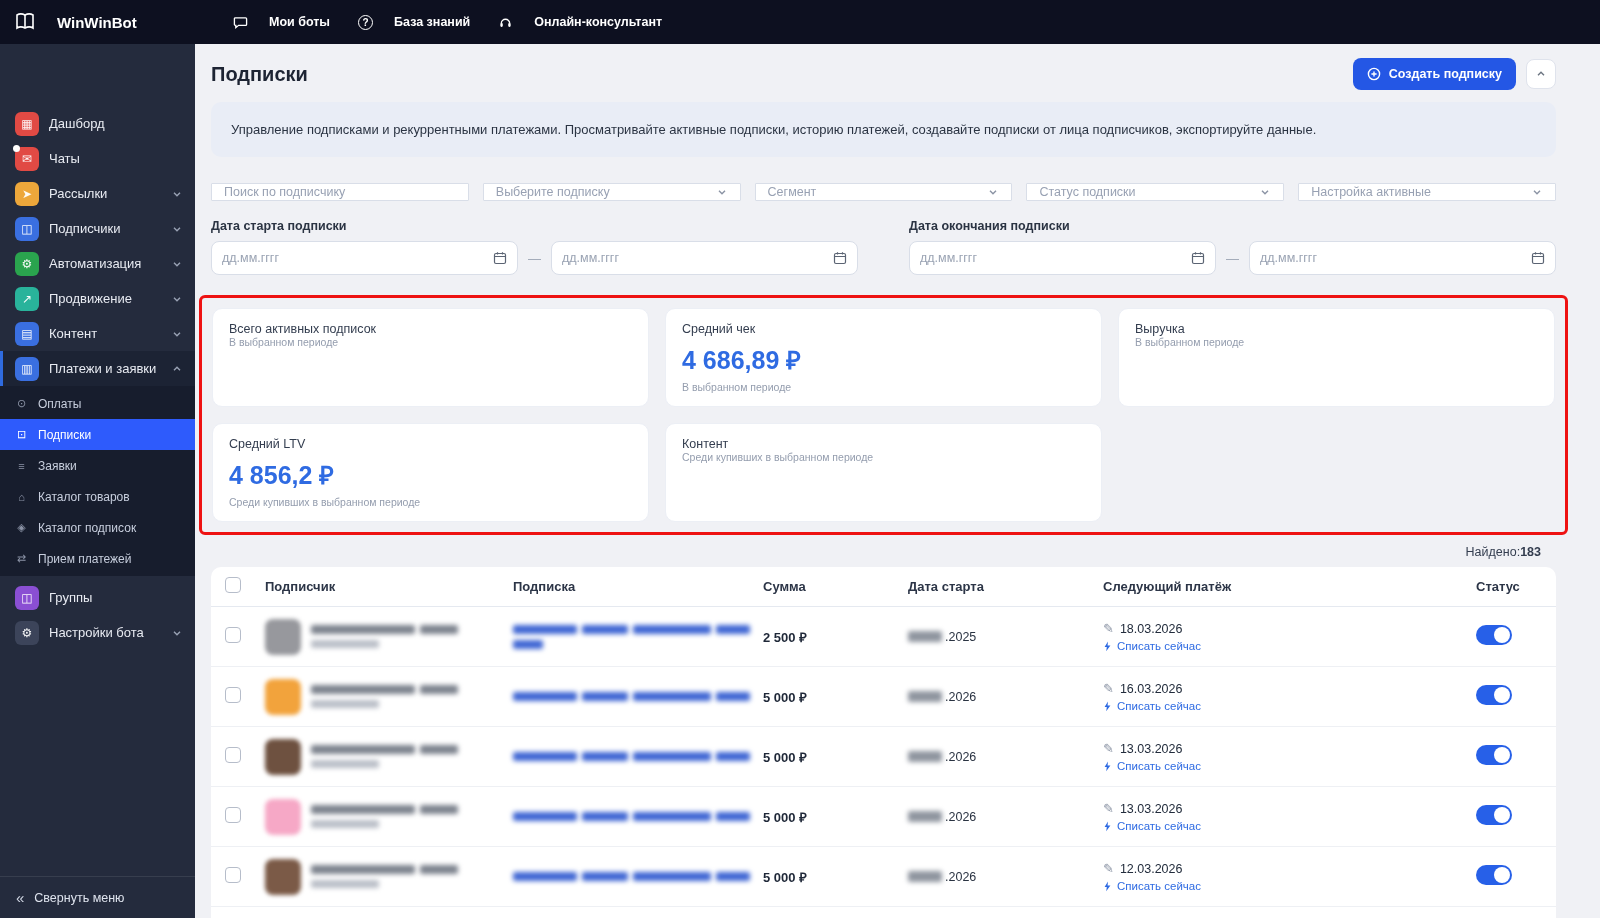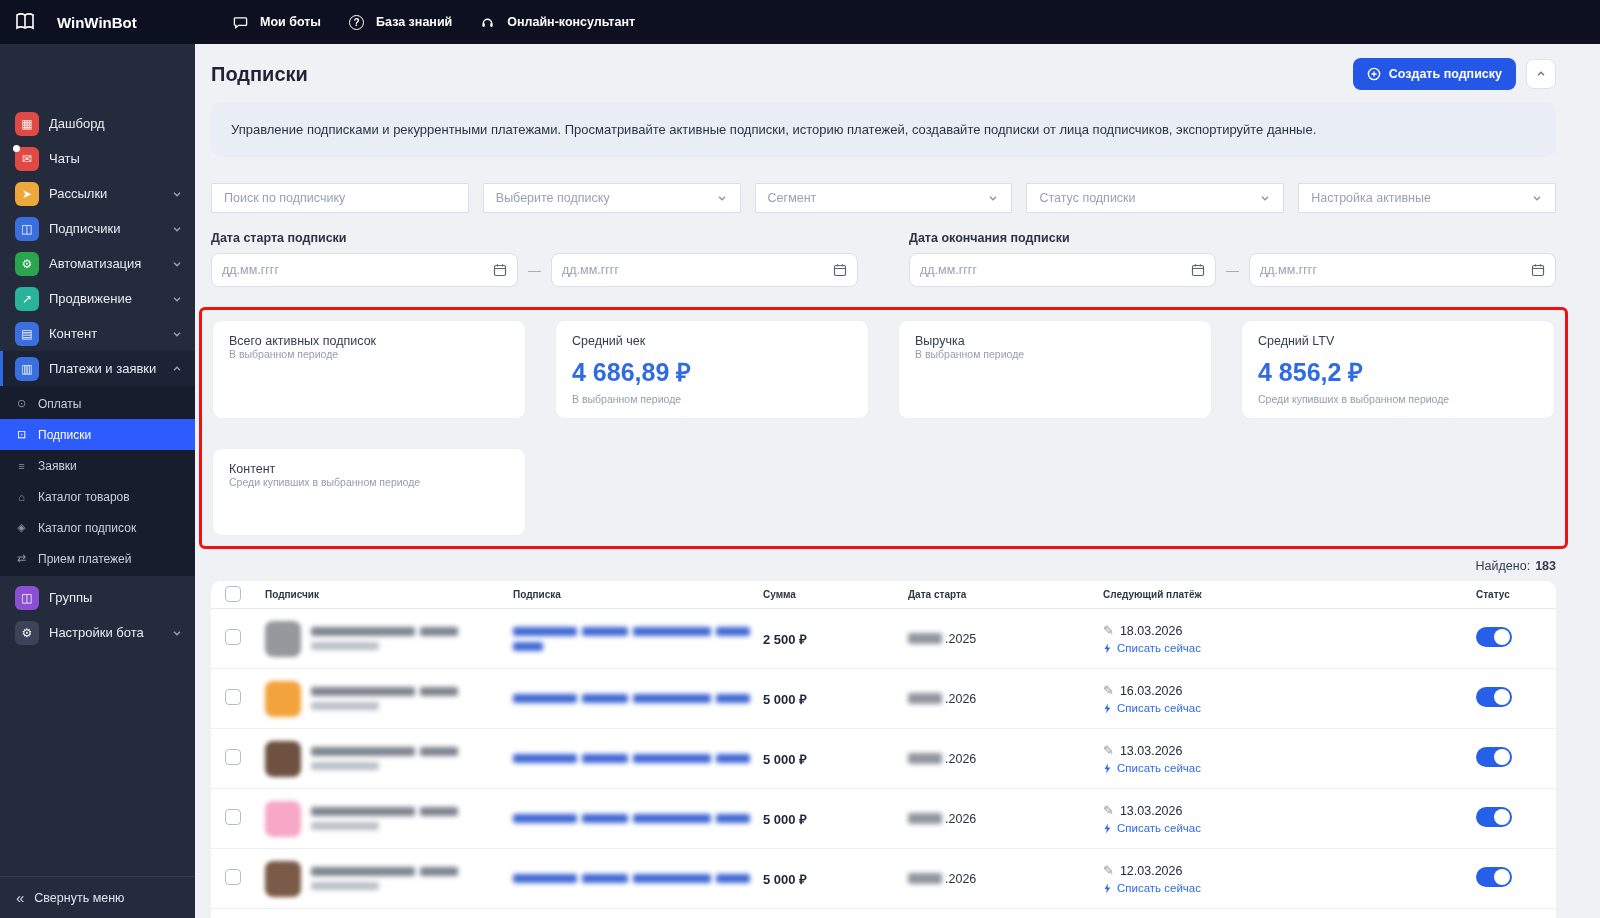--- a/index.html
+++ b/index.html
@@ -3,21 +3,21 @@
 <meta charset="utf-8">
 <style>
   *{margin:0;padding:0;box-sizing:border-box}
   html,body{width:1600px;height:918px;overflow:hidden}
   body{font-family:"Liberation Sans",sans-serif;background:#f0f1f5;color:#1f2838;font-size:13px}
 
   
   .topbar{position:fixed;top:0;left:0;right:0;height:44px;background:#0d1020;display:flex;align-items:center;z-index:30}
   .brand{width:195px;display:flex;align-items:center;gap:20px;padding-left:13px;color:#fff;font-weight:700;font-size:15px}
   .top-nav{display:flex;align-items:center;gap:28px;padding-left:38px}
-  .top-nav-item{display:flex;align-items:center;gap:12px;color:#fff;font-size:12.5px;font-weight:700;cursor:pointer}
+  .top-nav-item{display:flex;align-items:center;gap:21px;color:#fff;font-size:12.5px;font-weight:700;cursor:pointer}
   .qmark{width:15px;height:15px;border:1.3px solid #fff;border-radius:50%;display:flex;align-items:center;justify-content:center;font-size:10px;font-weight:700}
 
   
   .sidebar{position:fixed;top:44px;left:0;bottom:0;width:195px;background:#242b3d;display:flex;flex-direction:column;z-index:20}
   .side-spacer{height:62px}
   .side-item{display:flex;align-items:center;gap:10px;height:35px;padding:0 12px;color:#e8ebf2;font-size:13px;font-weight:500;cursor:pointer;position:relative;border-left:3px solid transparent}
   .side-item .label{flex:1;white-space:nowrap;overflow:hidden}
   .icon-sq{width:24px;height:24px;border-radius:6px;display:flex;align-items:center;justify-content:center;font-size:12px;color:rgba(255,255,255,.95);position:relative;flex:0 0 24px}
   .icon-sq .dot{display:none;position:absolute;top:-2px;left:-2px;width:7px;height:7px;border-radius:50%;background:#fff}
   .icon-sq .dot.show{display:block}
@@ -37,48 +37,48 @@
   .main{margin-left:195px;margin-top:44px;height:874px;padding:14px 44px 0 16px;overflow:hidden}
   .page-head{display:flex;align-items:center;justify-content:space-between;margin-bottom:12px}
   .page-title{font-size:20px;font-weight:700;color:#1d2433}
   .head-actions{display:flex;align-items:center;gap:10px}
   .btn-create{display:flex;align-items:center;gap:8px;background:#2457e5;color:#fff;border:none;border-radius:8px;height:32px;padding:0 14px;font-size:12.5px;font-weight:600;font-family:inherit;cursor:pointer}
   .btn-collapse{width:30px;height:30px;background:#fff;border:1px solid #dfe3ec;border-radius:8px;display:flex;align-items:center;justify-content:center;cursor:pointer}
 
   .banner{background:#e9edf6;border-radius:10px;padding:20px;font-size:13px;color:#2b3443;margin-bottom:26px}
 
   .filters{display:flex;gap:14px;margin-bottom:18px}
-  .f-input,.f-select{flex:1;height:30px;background:#fff;border:1px solid #d9dee8;border-radius:1px;padding:0 12px;font-size:12.5px;color:#1f2838;font-family:inherit;display:flex;align-items:center;justify-content:space-between;cursor:pointer}
+  .f-input,.f-select{flex:1;height:18px;background:#fff;border:1px solid #d9dee8;border-radius:1px;padding:0 12px;font-size:12.5px;color:#1f2838;font-family:inherit;display:flex;align-items:center;justify-content:space-between;cursor:pointer}
   input.f-input{cursor:text}
   .f-input::placeholder{color:#98a1b3}
   .f-select .ph{color:#98a1b3}
 
   .dates{display:flex;gap:51px;margin-bottom:20px}
   .date-group{flex:1}
   .date-label{font-size:12.5px;font-weight:700;color:#2b3443;margin-bottom:8px}
   .date-pair{display:flex;align-items:center;gap:10px}
   .date-input{flex:1;height:34px;background:#fff;border:1px solid #d9dee8;border-radius:8px;padding:0 10px;display:flex;align-items:center;justify-content:space-between;color:#9aa3b3;font-size:12.5px;cursor:pointer}
   .date-dash{color:#9aa3b3}
 
   
   .stats-annotation{border:3px solid #ee1212;border-radius:6px;padding:10px;margin:0 -12px 10px -12px}
-  .stats-grid{display:grid;grid-template-columns:repeat(4,1fr);gap:29px}
+  .stats-grid{display:grid;grid-template-columns:repeat(3,1fr);gap:16px}
   .stat-card{background:#fff;border:1px solid #eceff5;border-radius:10px;padding:13px 16px;min-height:88px}
   .stat-title{font-size:12.5px;color:#333d4f}
   .stat-value{font-size:25px;font-weight:700;color:#2f6be2;margin:6px 0 5px}
   .stat-card.red .stat-value{color:#e01f1f}
   .stat-note{font-size:10.5px;color:#949dae}
 
-  .found{display:flex;justify-content:flex-end;align-items:center;gap:5px;margin:4px 0 8px;font-size:12.5px;color:#333d4f}
+  .found{display:flex;justify-content:flex-end;align-items:center;margin:4px 15px 8px;font-size:12.5px;color:#333d4f}
   .found b{font-weight:700}
 
   
   .table{background:#fff;border-radius:10px 10px 0 0;overflow:hidden}
   .t-row{display:grid;grid-template-columns:40px 248px 250px 145px 195px 1fr 80px;align-items:center;padding-left:14px;border-bottom:1px solid #eef0f4}
-  .t-head{height:28px;font-weight:700;font-size:10px;color:#2c3547;border-bottom:1px solid #e5e9f0}
+  .t-head{height:40px;font-weight:700;font-size:13px;color:#2c3547;border-bottom:1px solid #e5e9f0}
   .t-body-row{height:60px}
   .cbx{width:16px;height:16px;border:1.5px solid #b6bdca;border-radius:4px;background:#fff;display:inline-block;cursor:pointer}
   .subscriber-cell{display:flex;align-items:center;gap:10px}
   .avatar{width:36px;height:36px;border-radius:8px;filter:blur(2px);flex:0 0 36px}
   .blurline{display:flex;gap:5px;align-items:center}
   .blk{height:9px;border-radius:2px;filter:blur(2.5px)}
   .blk.g{background:#7c828d}
   .blk.gl{background:#b9bec7;height:8px}
   .blk.b{background:#3f66d4}
   .name-l2{margin-top:6px}

